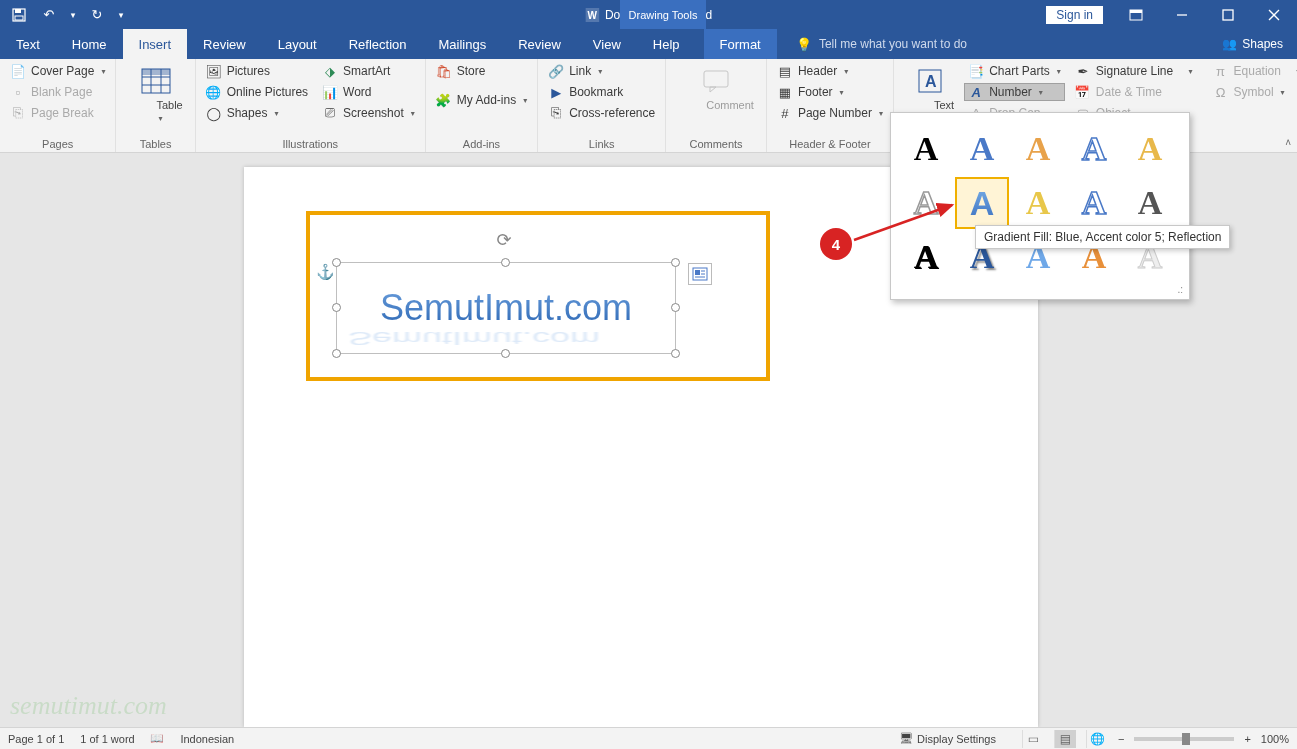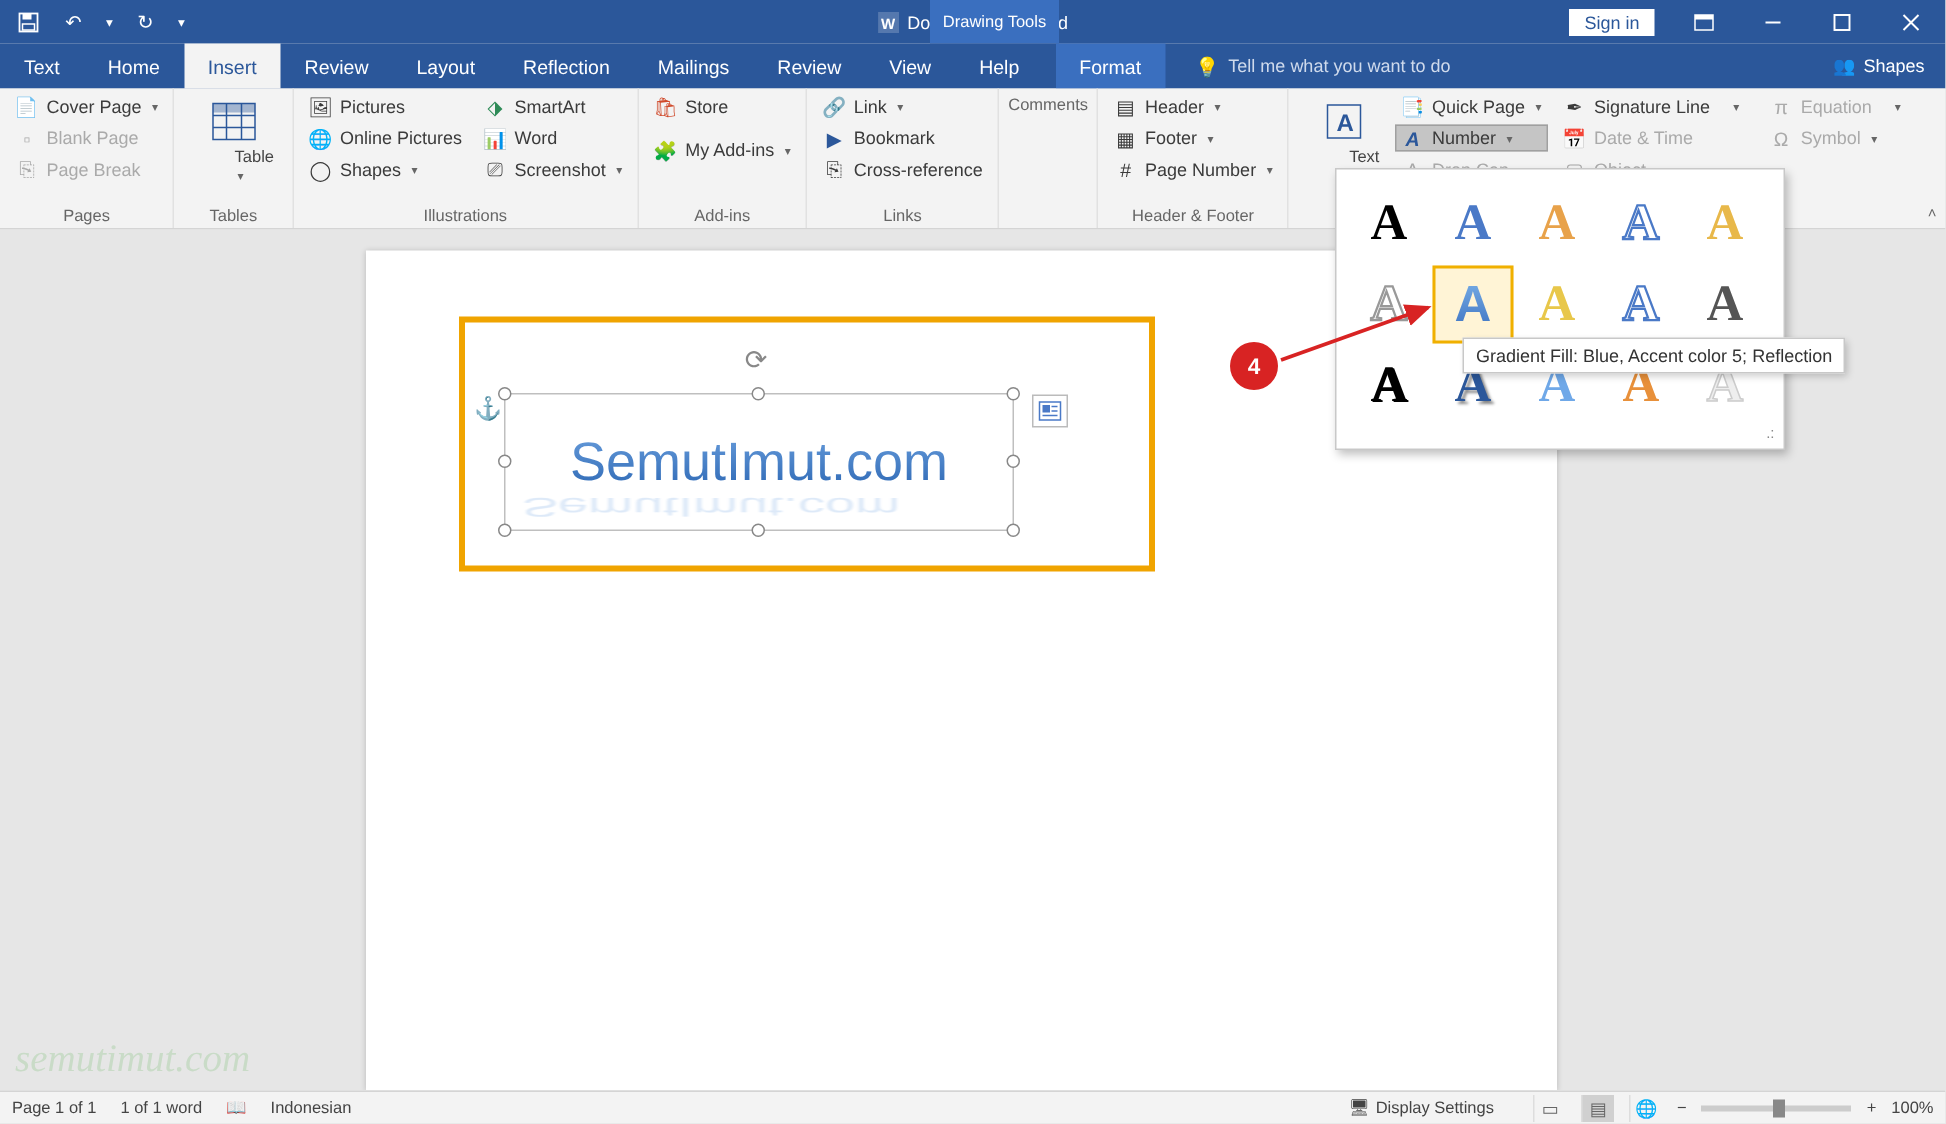--- a/index.html
+++ b/index.html
@@ -270,20 +270,31 @@
         <div class="cmd">
             <span class="ic">⎘</span>
             <span>Cross-reference</span>
           </div>
       </div>
     </div>
     <div class="group-label">Links</div>
   </div>
 
   <div class="group">
+    <div class="group-body">
+      <div class="vbtn" style="opacity:.5">
+        <div class="big-icon">
+          <svg width="28" height="24">
+              <rect x="2" y="2" width="24" height="16" rx="2" fill="none" stroke="#999"></rect>
+              <polygon points="8,18 8,23 14,18" fill="none" stroke="#999"></polygon>
+            </svg>
+        </div>
+        <div class="lbl">Comment</div>
+      </div>
+    </div>
     <div class="group-label">Comments</div>
   </div>
 
   <div class="group">
     <div class="group-body">
       <div class="cmdcol">
         <div class="cmd">
             <span class="ic">▤</span>
             <span>Header</span>
             <span class="drop-ar">▾</span>
@@ -311,21 +322,21 @@
               <rect x="2" y="2" width="22" height="22" fill="none" stroke="#2b579a"></rect>
               <text x="8" y="19" font-size="16" fill="#2b579a" font-weight="bold">A</text>
             </svg>
         </div>
         <div class="lbl" style="white-space:pre">Text
 Box</div>
       </div>
       <div class="cmdcol" style="margin-left:4px">
         <div class="cmd">
             <span class="ic">📑</span>
-            <span>Quick Page</span>
+            <span>Chart Parts</span>
             <span class="drop-ar">▾</span>
           </div>
         <div class="cmd highlight">
             <span class="ic" style="color:#2b579a;font-weight:bold;font-style:italic">A</span>
             <span>Number</span>
             <span class="drop-ar">▾</span>
           </div>
         <div class="cmd disabled">
             <span class="ic">A̲</span>
             <span>Drop Cap</span>

